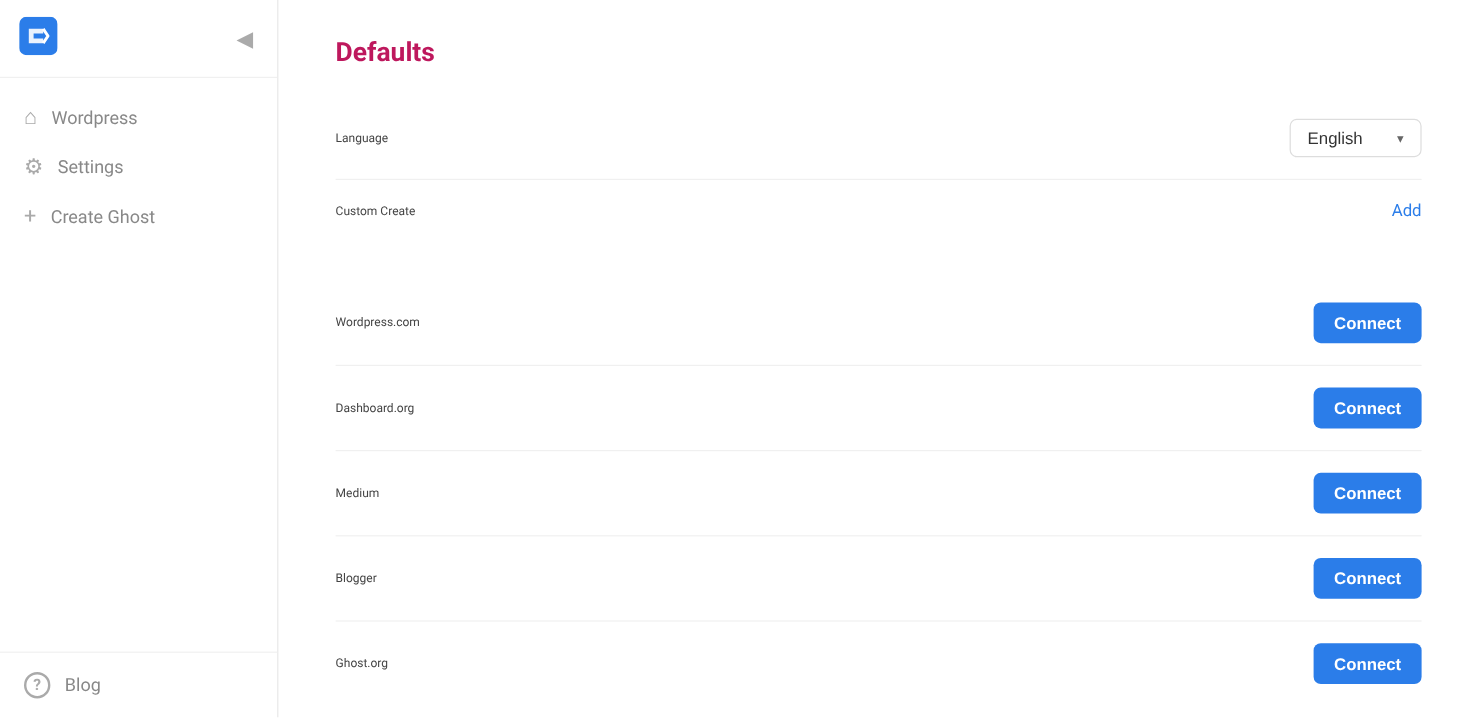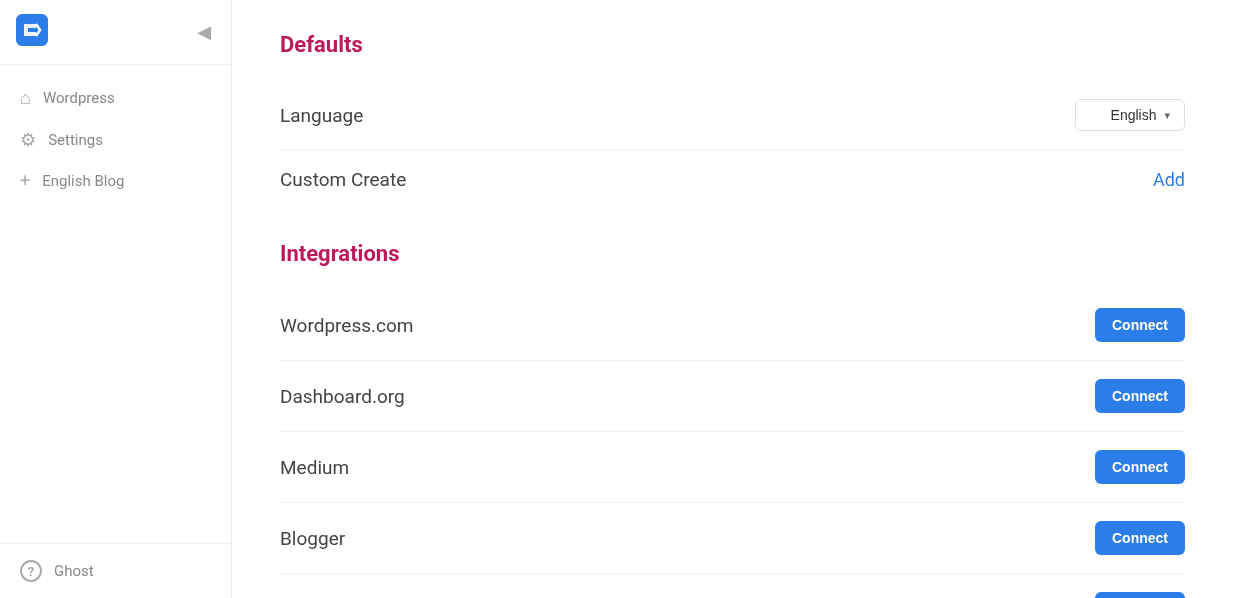--- a/index.html
+++ b/index.html
@@ -93,44 +93,44 @@
       display: flex;
       align-items: center;
       justify-content: space-between;
       padding: 18px 0;
       border-bottom: 1px solid #f0f0f0;
     }
     .settings-row:last-child {
       border-bottom: none;
     }
     .row-label {
-      font-size: 19px;
+      font-size: 10px;
       color: #444;
     }
     .language-select {
       display: flex;
       align-items: center;
       border: 1px solid #ddd;
       border-radius: 6px;
       padding: 7px 14px;
       font-size: 14px;
       color: #333;
       background: #fff;
       cursor: pointer;
       gap: 8px;
       min-width: 110px;
-      justify-content: flex-end;
+      justify-content: space-between;
     }
     .language-select .chevron {
       font-size: 11px;
       color: #666;
     }
     .add-link {
       color: #2b7de9;
-      font-size: 18px;
+      font-size: 14px;
       cursor: pointer;
       text-decoration: none;
       font-weight: 400;
     }
 
     .section-gap {
       margin-top: 32px;
     }
 
     .connect-btn {
@@ -173,28 +173,28 @@
     <div class="nav-item">
       <span class="nav-icon">⌂</span>
       <span>Wordpress</span>
     </div>
     <div class="nav-item">
       <span class="nav-icon">⚙</span>
       <span>Settings</span>
     </div>
     <div class="nav-item">
       <span class="nav-icon">+</span>
-      <span>English Blog</span>
+      <span>Create Ghost</span>
     </div>
   </div>
 
   <div class="sidebar-footer">
     <div class="help-item">
       <div class="help-circle">?</div>
-      <span>Ghost</span>
+      <span>Blog</span>
     </div>
   </div>
 </nav>
 
 <main id="main">
 
   <div>
     <h2 class="section-title">Defaults</h2>
 
     <div class="settings-row">
@@ -205,21 +205,20 @@
       </button>
     </div>
 
     <div class="settings-row">
       <span class="row-label">Custom Create</span>
       <a class="add-link">Add</a>
     </div>
   </div>
 
   <div class="section-gap">
-    <h2 class="section-title">Integrations</h2>
 
     <div id="integration-rows">
         <div class="settings-row">
           <span class="row-label">Wordpress.com</span>
           <button class="connect-btn">Connect</button>
         </div>
         <div class="settings-row">
           <span class="row-label">Dashboard.org</span>
           <button class="connect-btn">Connect</button>
         </div>

